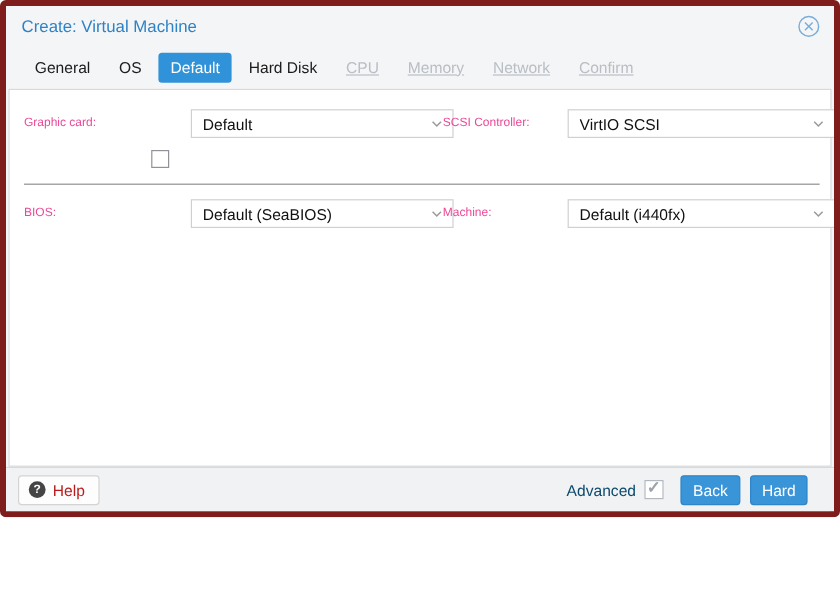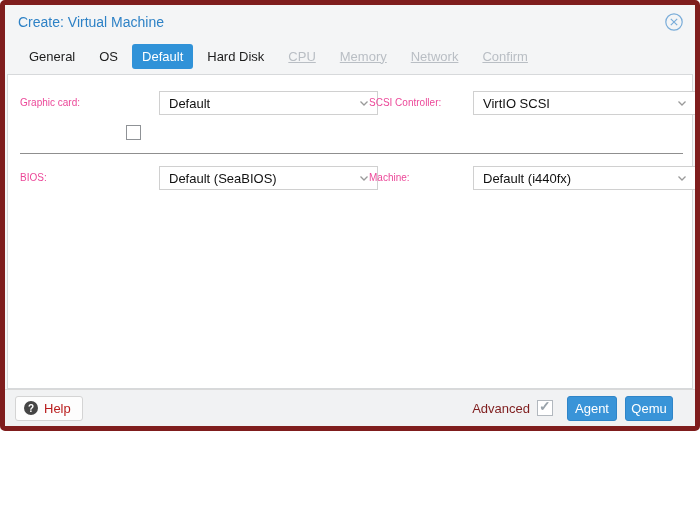--- a/index.html
+++ b/index.html
@@ -67,21 +67,21 @@
     background:#fdfdfd; border:1px solid #d4d4d4; border-radius:3px;
     padding:4px 11px 4px 8px; font-size:13px; color:#b91c1c; cursor:pointer;
   }
   .help-icon {
     width:14px; height:14px; border-radius:50%;
     background:#454545; color:#fff; font-size:10px; font-weight:bold;
     display:flex; align-items:center; justify-content:center;
   }
   .help-icon::after { content:"?"; }
   .spacer { flex:1; }
-  .advanced-label { font-size:13px; color:#7f1d1d; margin-right:7px; }
+  .advanced-label { font-size:13px; color:#0c4a6e; margin-right:7px; }
   .cb-adv {
     position:relative; width:16px; height:16px;
     border:1px solid #b2b8be; background:#fff; margin-right:14px; cursor:pointer;
   }
   .check-mark { position:absolute; top:-3px; left:1px; color:#9aa3ab; font-size:14px; font-weight:bold; }
   .check-mark::after { content:"\2713"; }
   .btn-blue {
     background:#3994d8; border:1px solid #2f85c8; color:#fff;
     font-size:13px; border-radius:3px; height:25px; line-height:23px;
     text-align:center; cursor:pointer;
@@ -170,17 +170,17 @@
   <div class="footer">
     <div class="help-btn">
       <span class="help-icon"></span>
       <span>Help</span>
     </div>
     <div class="spacer"></div>
     <span class="advanced-label">Advanced</span>
     <span class="cb-adv">
       <span class="check-mark"></span>
     </span>
-    <div class="btn-blue btn-back">Agent</div>
-    <div class="btn-blue btn-next">Qemu</div>
+    <div class="btn-blue btn-back">Back</div>
+    <div class="btn-blue btn-next">Hard</div>
   </div>
 
 </div>
 
 </body></html>

